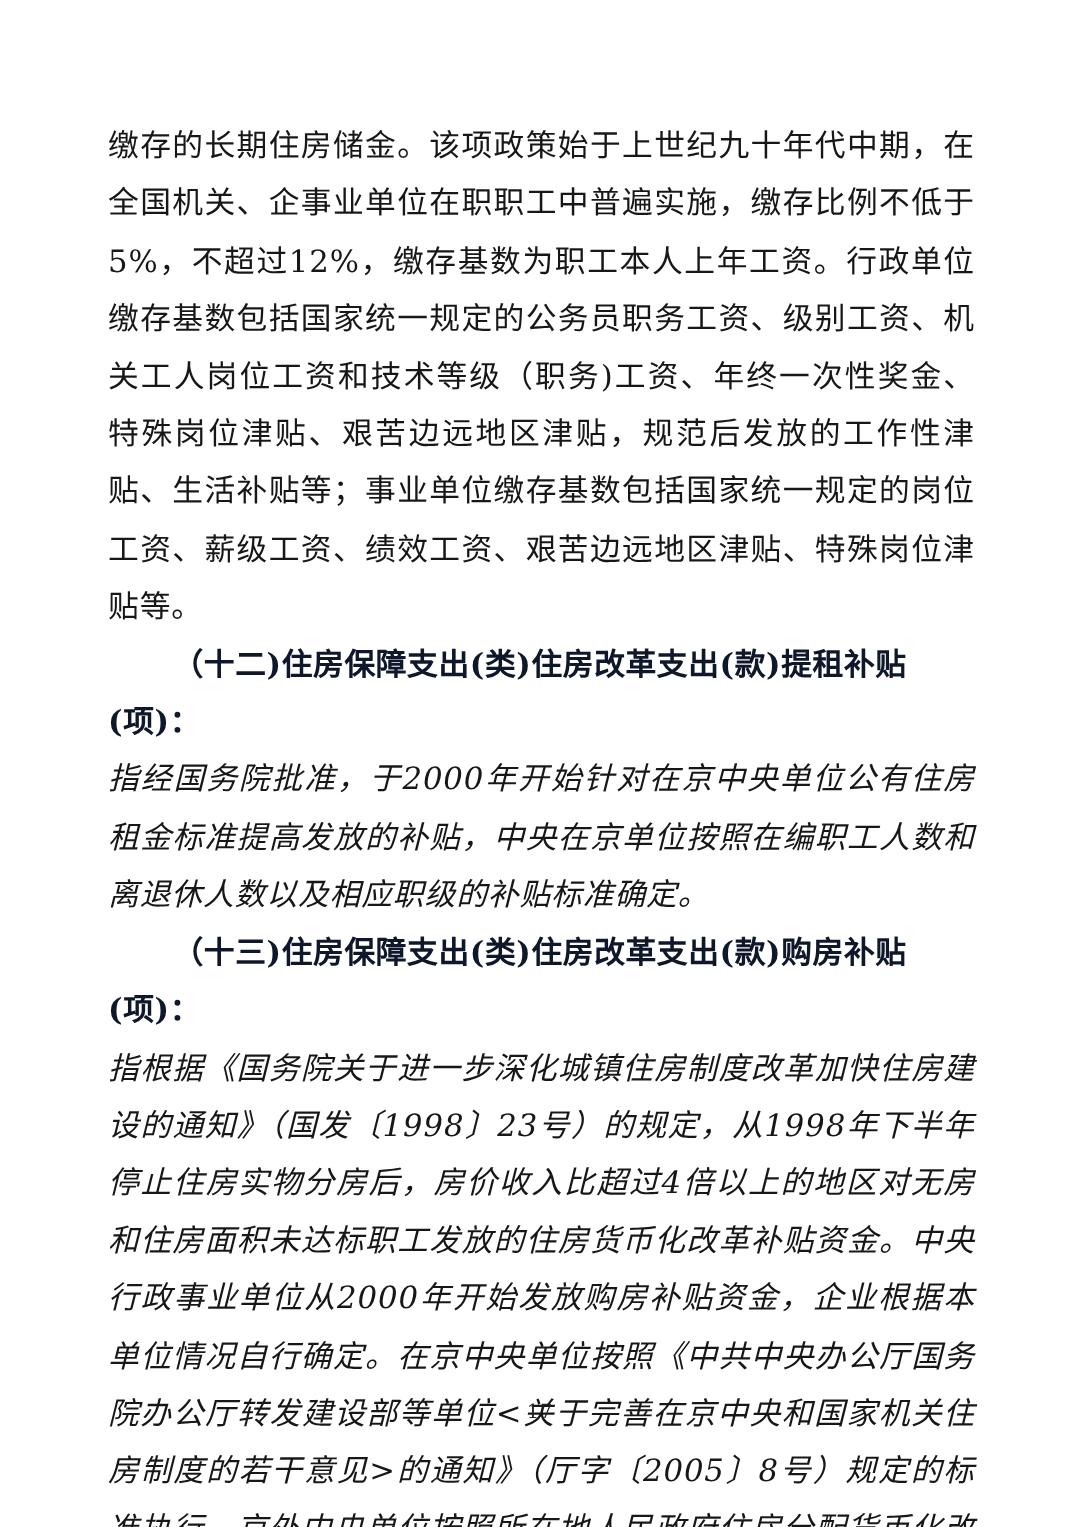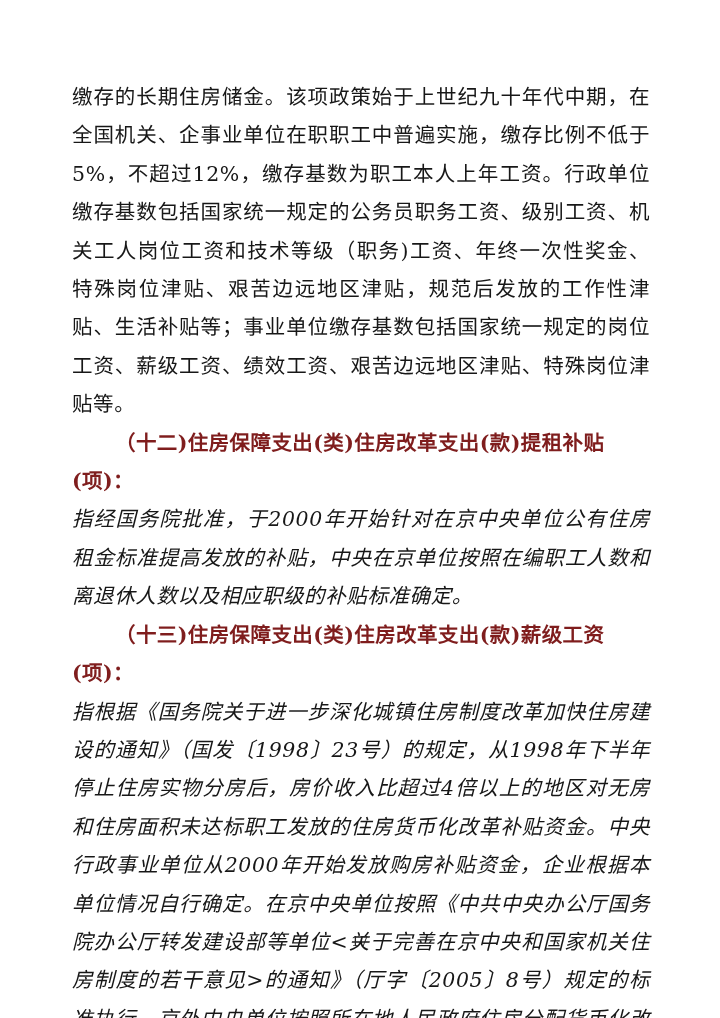--- a/index.html
+++ b/index.html
@@ -52,21 +52,21 @@
   }
 
   
   .heading {
     margin: 0;
     font-size: 20.5px;
     line-height: 38.4px;
     letter-spacing: 0.4px;
     text-indent: 43px;
     font-weight: 700;
-    color: #7f1d1d;
+    color: #0f172a;
     text-align: left;
     font-family: "DejaVu Serif", "Liberation Serif", serif;
   }
 
   
   .para.after-heading {
     text-indent: 0;
     font-style: italic;
   }
 
@@ -89,21 +89,21 @@
 <div id="page">
 
   <div id="doc-body">
 
     <p class="para flush">缴存的长期住房储金。该项政策始于上世纪九十年代中期，在全国机关、企事业单位在职职工中普遍实施，缴存比例不低于5%，不超过12%，缴存基数为职工本人上年工资。行政单位缴存基数包括国家统一规定的公务员职务工资、级别工资、机关工人岗位工资和技术等级（职务)工资、年终一次性奖金、特殊岗位津贴、艰苦边远地区津贴，规范后发放的工作性津贴、生活补贴等；事业单位缴存基数包括国家统一规定的岗位工资、薪级工资、绩效工资、艰苦边远地区津贴、特殊岗位津贴等。</p>
 
     <p class="heading">（十二)住房保障支出(类)住房改革支出(款)提租补贴(项)：</p>
 
     <p class="para after-heading">指经国务院批准，于2000年开始针对在京中央单位公有住房租金标准提高发放的补贴，中央在京单位按照在编职工人数和离退休人数以及相应职级的补贴标准确定。</p>
 
-    <p class="heading">（十三)住房保障支出(类)住房改革支出(款)薪级工资(项)：</p>
+    <p class="heading">（十三)住房保障支出(类)住房改革支出(款)购房补贴(项)：</p>
 
     <p class="para after-heading">指根据《国务院关于进一步深化城镇住房制度改革加快住房建设的通知》（国发〔1998〕23号）的规定，从1998年下半年停止住房实物分房后，房价收入比超过4倍以上的地区对无房和住房面积未达标职工发放的住房货币化改革补贴资金。中央行政事业单位从2000年开始发放购房补贴资金，企业根据本单位情况自行确定。在京中央单位按照《中共中央办公厅国务院办公厅转发建设部等单位&lt;关于完善在京中央和国家机关住房制度的若干意见&gt;的通知》（厅字〔2005〕8号）规定的标准执行，京外中央单位按照所在地人民政府住房分配货币化改革的政策规定和标准执行。</p>
 
   </div>
 
   <div id="page-number">17</div>
 
 </div>
 
 </body></html>

